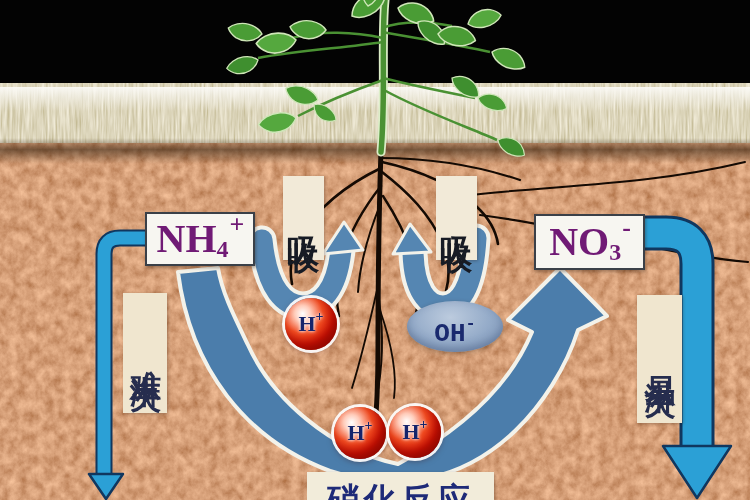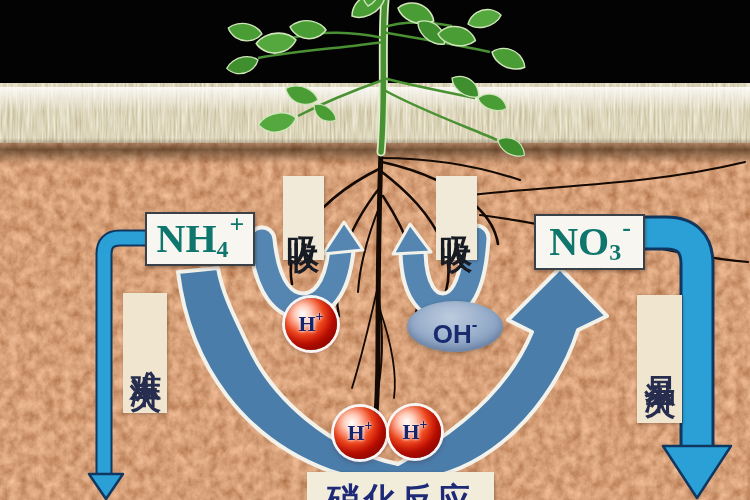--- a/index.html
+++ b/index.html
@@ -2,21 +2,21 @@
 <html><head>
 <meta charset="utf-8">
 <style>
   html,body{margin:0;padding:0;background:#222;}
   .stage{position:relative;width:750px;height:500px;overflow:hidden;
          font-family:"Liberation Sans",sans-serif;}
   .stage svg.art{position:absolute;left:0;top:0;}
 
   
   .fbox{position:absolute;display:flex;align-items:center;justify-content:center;
-        background:#f7f6f1;border:2px solid #3a4048;color:#0f766e;
+        background:#f7f6f1;border:2px solid #3a4048;color:#701a75;
         font-family:"Liberation Serif","DejaVu Serif",serif;font-weight:bold;
         box-shadow:1px 2px 3px rgba(40,20,5,.35);}
   .fbox .base{font-size:40px;line-height:1;}
   .fbox sub{font-size:24px;line-height:1;vertical-align:baseline;position:relative;top:10px;}
   .fbox sup{font-size:26px;line-height:1;vertical-align:baseline;position:relative;top:-14px;left:1px;}
   .nh4{left:145px;top:212px;width:106px;height:50px;}
   .no3{left:506px;top:214px;width:107px;height:52px;margin-left:28px;}
 
   
   .vlabel{position:absolute;background:#f2ead8;color:#20263c;font-weight:bold;
@@ -45,21 +45,21 @@
   .ball sup{font-size:14px;position:relative;top:-2px;}
   .b-root{left:285px;top:298px;}
   .b-soil1{left:334px;top:407px;}
   .b-soil2{left:389px;top:406px;}
 
   
   .oh{position:absolute;left:407px;top:301px;width:96px;height:51px;border-radius:50%;
       background:radial-gradient(ellipse at 45% 32%,#bccbde 0%,#93aac8 55%,#7b93b4 100%);
       box-shadow:inset 0 -4px 8px rgba(40,60,100,.35),0 2px 5px rgba(50,30,10,.35);
       display:flex;align-items:center;justify-content:center;}
-  .oh .ion{color:#1a2a6e;font-family:Liberation Sans, sans-serif;
+  .oh .ion{color:#1a2a6e;font-family:Liberation Mono, monospace;
            font-weight:bold;font-size:26px;line-height:1;margin-top:12px;}
   .oh sup{font-size:17px;position:relative;top:-3px;}
 </style>
 </head>
 <body>
 
 <div class="stage">
 
   <svg class="art" width="750" height="500" viewBox="0 0 750 500">
     <defs>

